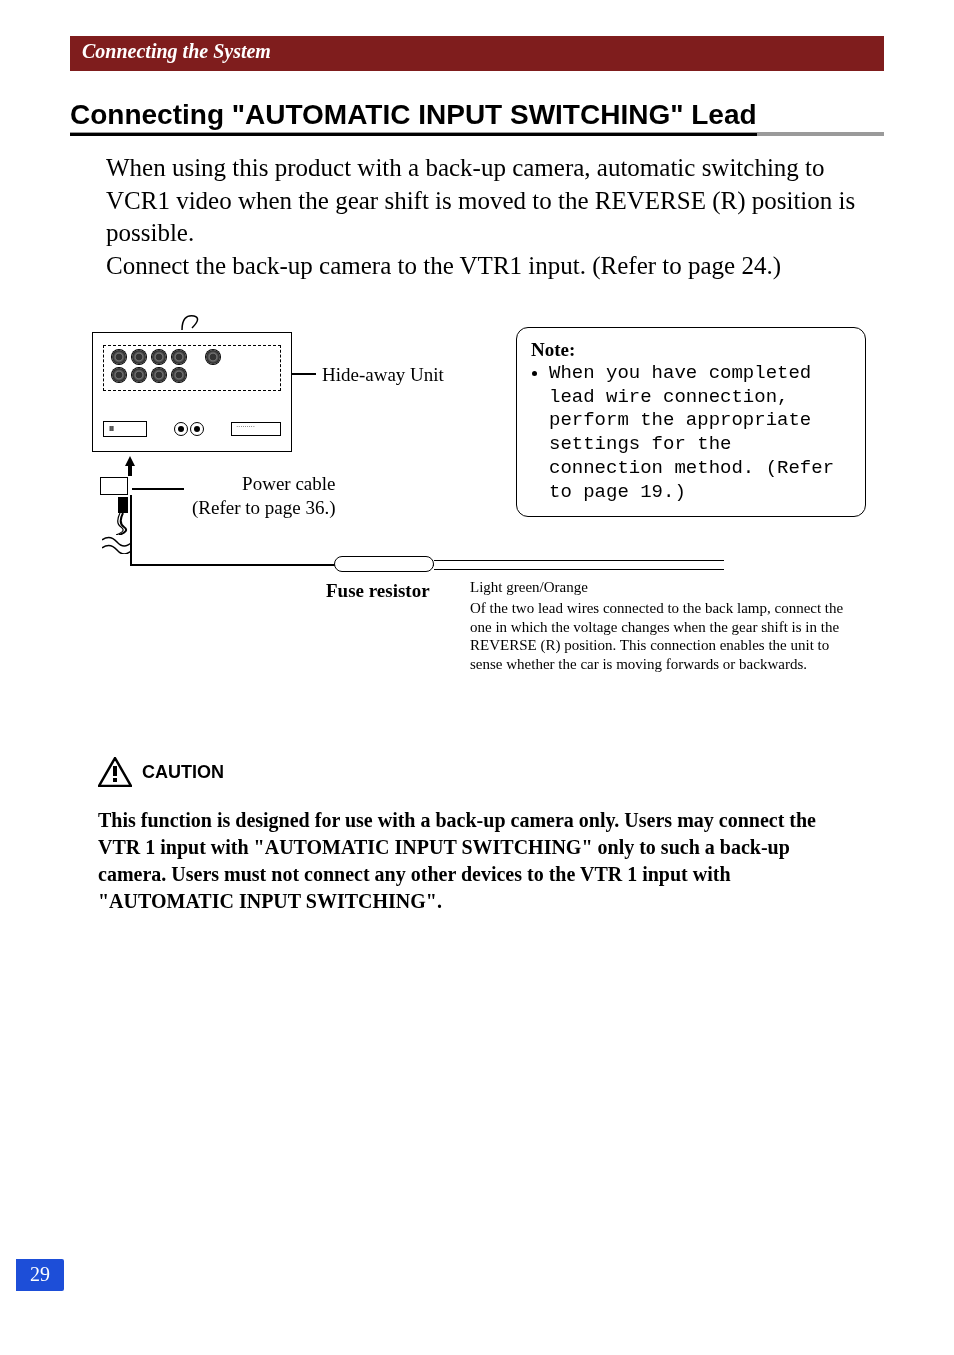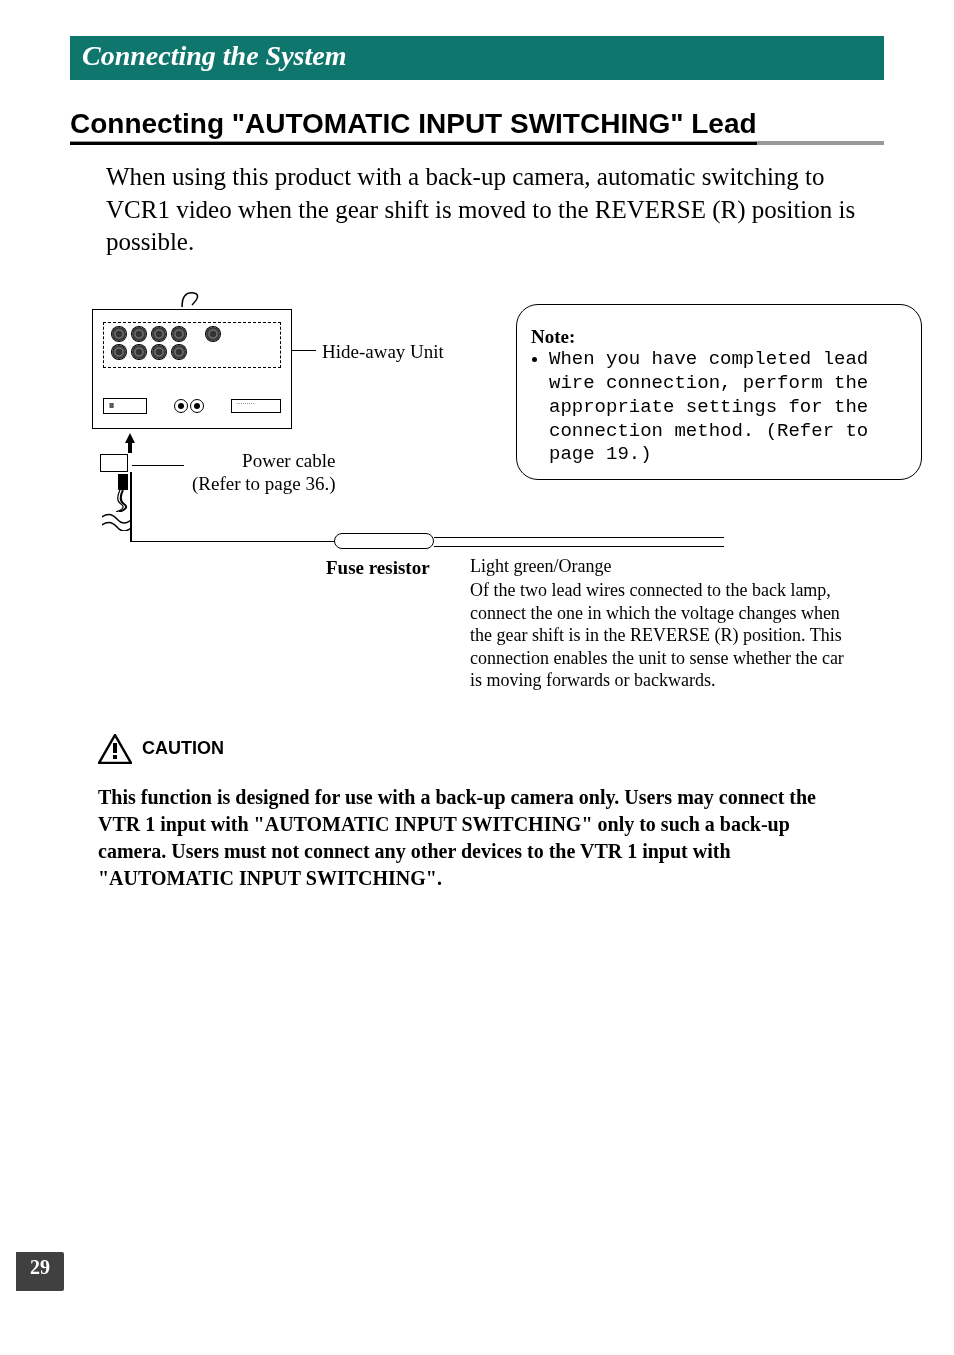--- a/index.html
+++ b/index.html
@@ -11,25 +11,25 @@
       width: 954px;
       height: 1355px;
       background: #fff;
       font-family: 'Times New Roman', Times, serif;
       position: relative;
     }
     .page {
       padding: 36px 70px 0 70px;
     }
     .chapter-header {
-      background: #0f766e;
+      background: #7f1d1d;
       color: #fff;
       font-style: italic;
       font-weight: bold;
-      font-size: 28px;
+      font-size: 20px;
       padding: 4px 10px 8px 12px;
       font-family: 'Times New Roman', Times, serif;
     }
     .section-title-wrap {
       margin-top: 28px;
       border-bottom: 4px solid #9a9a9a;
     }
     .section-title {
       font-family: Arial, Helvetica, sans-serif;
       font-weight: bold;
@@ -247,35 +247,35 @@
       position: absolute;
       left: 256px;
       top: 268px;
       font-size: 19px;
       font-weight: bold;
     }
     .label-lead {
       position: absolute;
       left: 400px;
       top: 266px;
-      font-size: 18px;
+      font-size: 15px;
       line-height: 1.25;
       width: 390px;
     }
     .label-lead-title {
       margin-bottom: 2px;
     }
     .note-box {
       position: absolute;
       left: 446px;
       top: 15px;
-      width: 406px;
-      border: 1.5px solid #000;
-      border-radius: 22px;
-      padding: 20px 14px 12px 14px;
+      width: 350px;
+      border: 1.5px solid #000;
+      border-radius: 12px;
+      padding: 10px 14px 12px 14px;
       font-size: 19px;
       line-height: 1.25;
     }
     .note-title {
       font-weight: bold;
     }
     .note-list {
       padding-left: 18px;
       font-family: Liberation Mono, monospace;
     }
@@ -299,42 +299,43 @@
       margin: 20px 0 0 28px;
       font-size: 20px;
       font-weight: bold;
       line-height: 1.35;
       width: 720px;
     }
     .page-number-tab {
       position: absolute;
       left: 16px;
       bottom: 64px;
-      background: #404040;
+      background: #1d4ed8;
       color: #fff;
-      font-weight: bold;
+      font-weight: normal;
       font-family: 'Times New Roman', Times, serif;
       font-size: 20px;
-      padding: 4px 14px 12px 14px;
+      padding: 4px 14px 5px 14px;
       border-radius: 0 2px 2px 0;
     }
   </style>
 </head>
 <body>
 
 <div class="page">
 
   <div class="chapter-header">Connecting the System</div>
 
   <div class="section-title-wrap">
     <div class="section-title">Connecting "AUTOMATIC INPUT SWITCHING" Lead</div>
   </div>
 
   <div class="intro-text">
     <div>When using this product with a back-up camera, automatic switching to VCR1 video when the gear shift is moved to the REVERSE (R) position is possible.</div>
+    <div>Connect the back-up camera to the VTR1 input. (Refer to page 24.)</div>
   </div>
 
   <div class="diagram-area">
 
     <svg class="top-curve" viewBox="0 0 24 20">
       <path d="M 2 18 Q 2 2 14 4 Q 22 6 12 16" fill="none" stroke="#000" stroke-width="1.5"></path>
     </svg>
 
     <div class="hideaway-unit">
       <div class="dashed-area">

